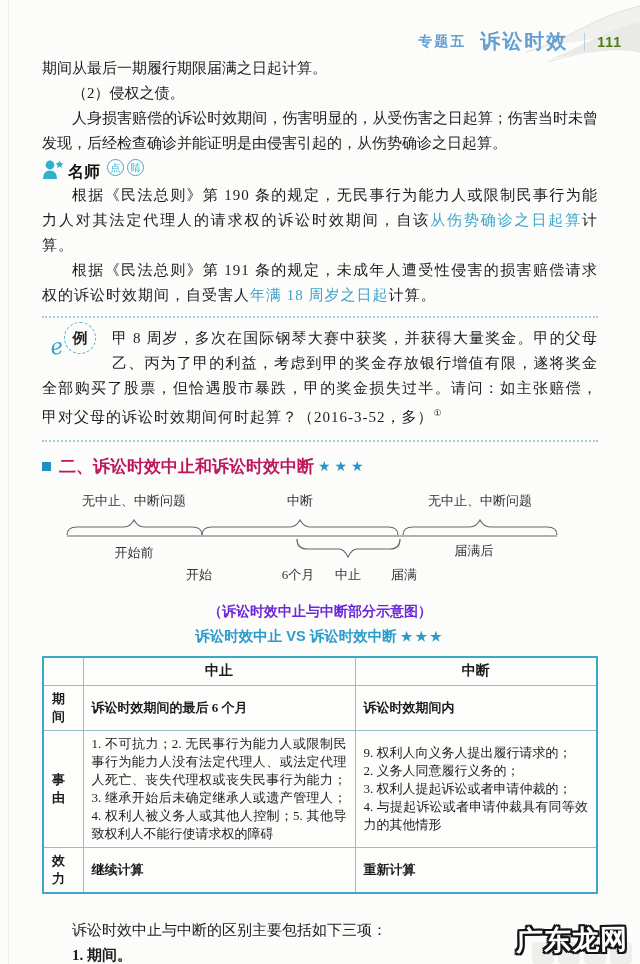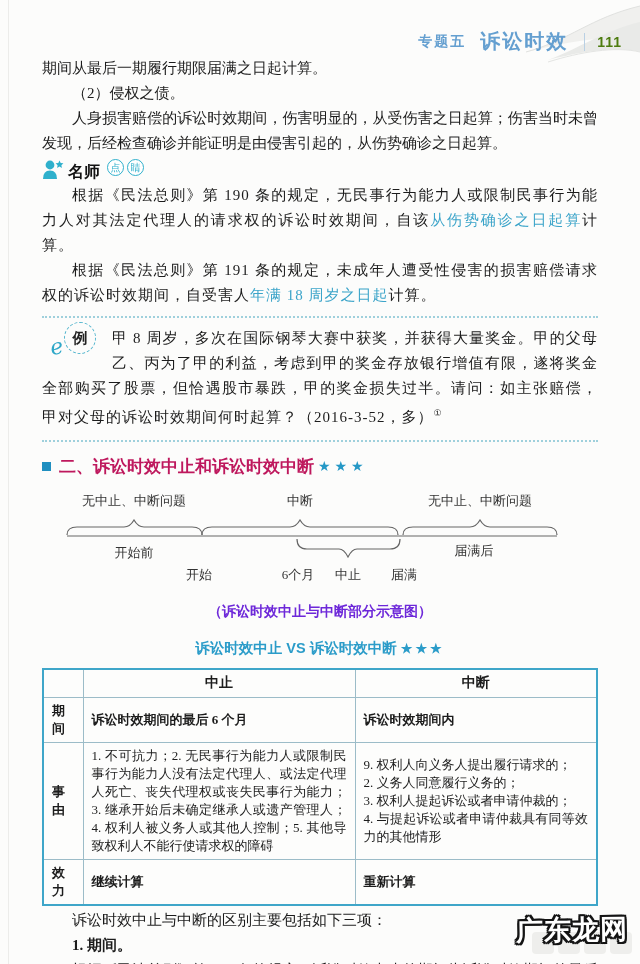--- a/index.html
+++ b/index.html
@@ -52,37 +52,37 @@
   .sect .s-stars { color:#2598c6; font-size:14px; margin-left:4px; letter-spacing:4px; }
 
   
   .diagram { margin:8px 0 0 18px; }
   .diagram text { font-size:13px; fill:#333; font-family:"Liberation Serif", serif; }
   .diagram path, .diagram line { stroke:#666; stroke-width:1.2; fill:none; }
   .dia-caption { text-align:center; color:#6d28d9; font-weight:bold; font-size:14px;
                  font-family:"Liberation Sans", sans-serif; margin-top:4px; }
 
   .vs-title { text-align:center; color:#2b9cc9; font-weight:bold; font-size:14.5px;
-              font-family:"Liberation Sans", sans-serif; margin-top:12px; }
+              font-family:"Liberation Sans", sans-serif; }
   .vs-title .s-stars { letter-spacing:3px; font-size:13px; }
 
   
   table.vs { width:100%; border-collapse:collapse; margin-top:7px; font-size:13px; line-height:18px; }
   table.vs th, table.vs td { border:1px solid #9cbcc8; padding:4px 8px; background:#fdfdfc; }
   table.vs { border:2px solid #3fa6c9; }
   table.vs thead th { text-align:center; font-weight:bold; font-size:14px; height:28px; }
   td.rowh { text-align:center; font-weight:bold; width:40px; padding:4px 2px; }
   td.bd { font-weight:bold; }
   table.vs td { text-align:justify; }
 
-  .after-p { margin-top:2px; }
+  .after-p { margin-top:24px; }
   .bold { font-weight:bold; }
 
   
-  .watermark { position:absolute; right:12px; bottom:16px; }
+  .watermark { position:absolute; right:12px; bottom:6px; }
   .wm-ghost { position:absolute; right:-4px; bottom:-6px; display:flex; gap:4px; }
   .wm-ghost i { width:22px; height:22px; background:#eeeeec; border-radius:4px; display:block; }
   .wm-text { position:relative; font-family:"Liberation Sans", sans-serif; font-weight:bold; font-size:27px;
              color:#ffffff; letter-spacing:1px; transform:rotate(-1deg); display:inline-block;
              text-shadow:-2px -2px 0 #141414, 2px -2px 0 #141414, -2px 2px 0 #141414, 2px 2px 0 #141414,
                          -2px 0 0 #141414, 2px 0 0 #141414, 0 -2px 0 #141414, 0 2px 0 #141414; }
 </style>
 </head>
 <body>
 

